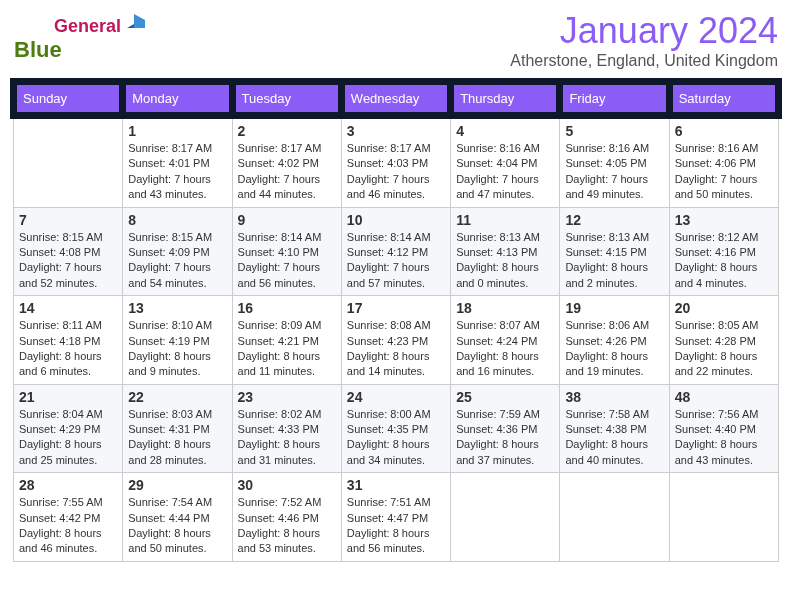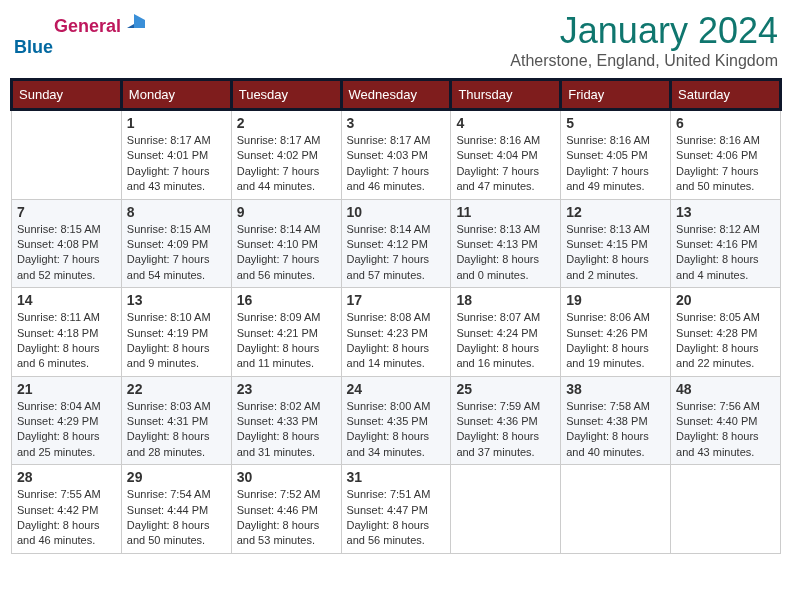--- a/index.html
+++ b/index.html
@@ -15,52 +15,52 @@
       justify-content: space-between;
       align-items: flex-start;
       margin-bottom: 8px;
       padding: 0 4px;
     }
     .logo {
       display: flex;
       align-items: center;
     }
     .logo-text-general { font-size: 18px; color: #be185d; font-weight: bold; margin-left: 40px; }
-    .logo-text-blue { font-size: 18px; color: #0369a1; font-weight: bold; }
+    .logo-text-blue { font-size: 22px; color: #4d7c0f; font-weight: bold; }
     .logo-icon {
       width: 22px;
       height: 22px;
       margin-left: 2px;
     }
     .title-area {
       text-align: right;
     }
     .month-title {
       font-size: 36px;
-      color: #0f766e;
+      color: #8b5cf6;
       font-weight: normal;
     }
     .location-title {
       font-size: 16px;
       color: #555;
       margin-left: 32px;
     }
     table {
       width: 100%;
       border-collapse: collapse;
       font-size: 11px;
     }
     thead tr th {
-      background-color: #7f1d1d;
+      background-color: #8b5cf6;
       color: #fff;
       text-align: left;
       padding: 6px 6px;
       font-size: 13px;
       font-weight: normal;
-      border: 3px solid #0f172a;
+      border: 7px solid #0f172a;
     }
     tbody tr td {
       vertical-align: top;
       border: 1px solid #ccc;
       padding: 4px 5px;
       min-height: 80px;
       width: 14.28%;
       color: #333;
     }
     tbody tr:nth-child(even) td {

